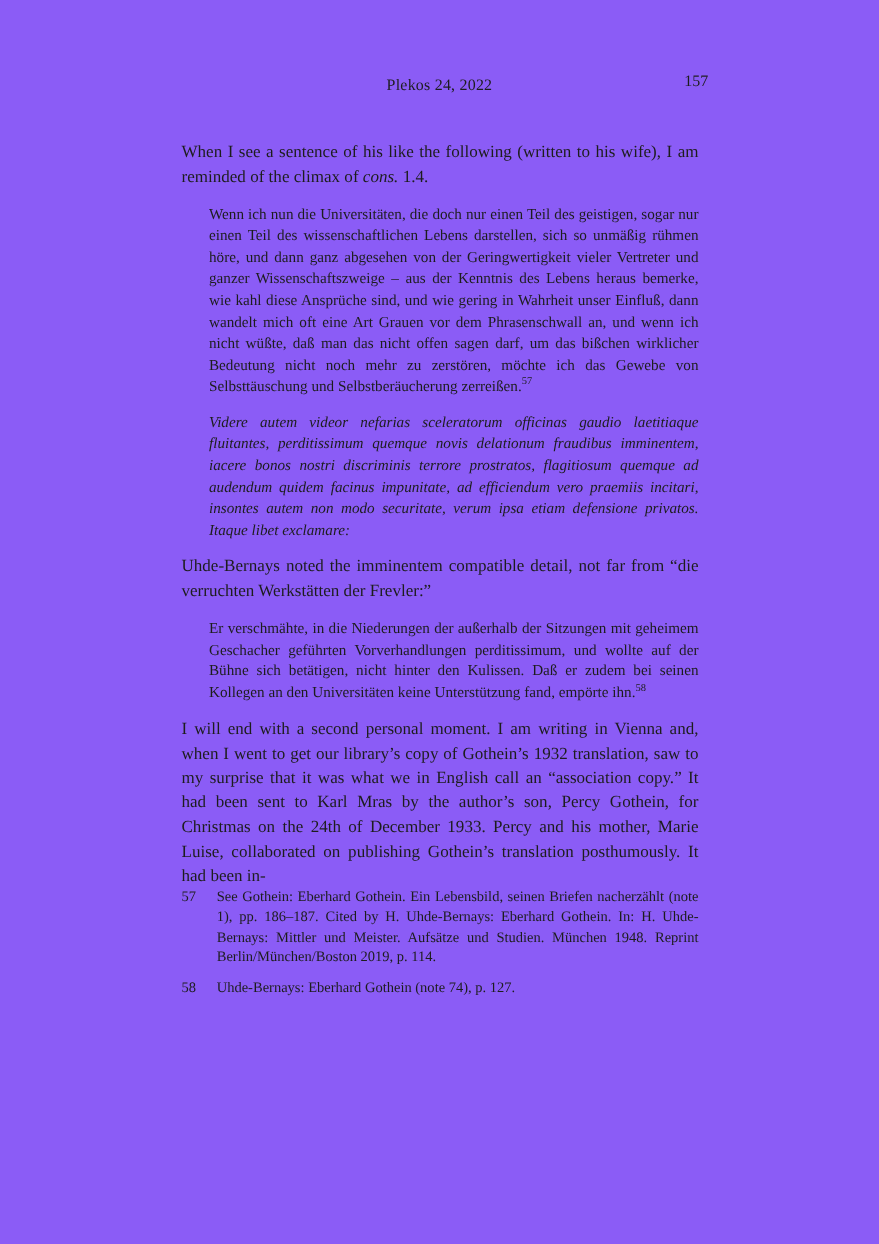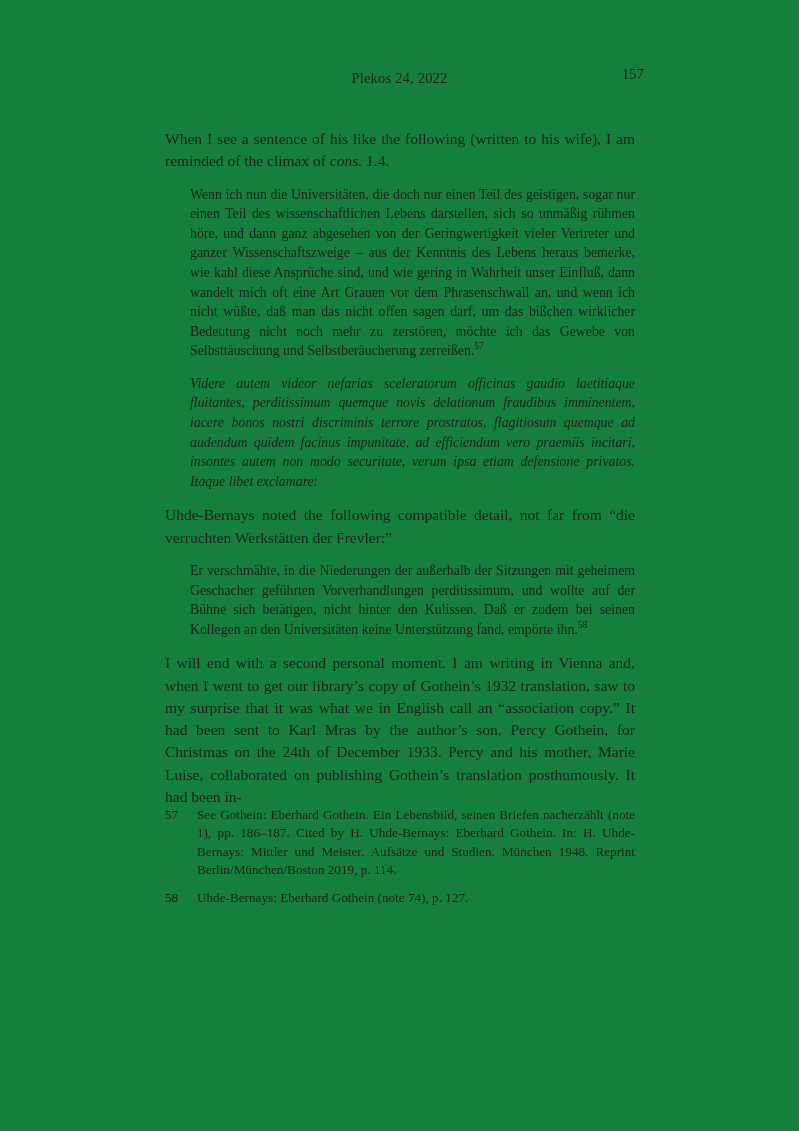--- a/index.html
+++ b/index.html
@@ -11,21 +11,21 @@
     width: 799px;
     height: 1131px;
     position: relative;
     font-family: "Liberation Serif", "DejaVu Serif", serif;
     color: #1d1d1d;
     overflow: hidden;
   }
   .page {
     position: absolute;
     inset: 0;
-    background: #15803d;
+    background: #8b5cf6;
   }
   .header-journal {
     position: absolute;
     top: 70px;
     left: 0;
     width: 100%;
     text-align: center;
     font-size: 14.5px;
     letter-spacing: 0.2px;
   }
@@ -98,21 +98,21 @@
   <div class="header-pagenum">157</div>
 
   <div class="content">
 
     <p class="para"><span>When I see a sentence of his like the following (written to his wife), I am reminded of the climax of </span><span class="italic">cons.</span><span> 1.4.</span></p>
 
     <p class="quote" lang="de"><span>Wenn ich nun die Universitäten, die doch nur einen Teil des geistigen, sogar nur einen Teil des wissenschaftlichen Lebens darstellen, sich so unmäßig rühmen höre, und dann ganz abgesehen von der Geringwertigkeit vieler Vertreter und ganzer Wissenschaftszweige – aus der Kenntnis des Lebens heraus bemerke, wie kahl diese Ansprüche sind, und wie gering in Wahrheit unser Einfluß, dann wandelt mich oft eine Art Grauen vor dem Phrasenschwall an, und wenn ich nicht wüßte, daß man das nicht offen sagen darf, um das bißchen wirklicher Bedeutung nicht noch mehr zu zerstören, möchte ich das Gewebe von Selbsttäuschung und Selbstberäucherung zerreißen.</span><sup class="fnref">57</sup></p>
 
     <p class="quote latin" lang="la">Videre autem videor nefarias sceleratorum officinas gaudio laetitiaque fluitantes, perditissimum quemque novis delationum fraudibus imminentem, iacere bonos nostri discriminis terrore prostratos, flagitiosum quemque ad audendum quidem facinus impunitate, ad efficiendum vero praemiis incitari, insontes autem non modo securitate, verum ipsa etiam defensione privatos. Itaque libet exclamare:</p>
 
-    <p class="para">Uhde-Bernays noted the following compatible detail, not far from “die verruchten Werkstätten der Frevler:”</p>
+    <p class="para">Uhde-Bernays noted the imminentem compatible detail, not far from “die verruchten Werkstätten der Frevler:”</p>
 
     <p class="quote" lang="de"><span>Er verschmähte, in die Niederungen der außerhalb der Sitzungen mit geheimem Geschacher geführten Vorverhandlungen perditissimum, und wollte auf der Bühne sich betätigen, nicht hinter den Kulissen. Daß er zudem bei seinen Kollegen an den Universitäten keine Unterstützung fand, empörte ihn.</span><sup class="fnref">58</sup></p>
 
     <p class="para">I will end with a second personal moment. I am writing in Vienna and, when I went to get our library’s copy of Gothein’s 1932 translation, saw to my surprise that it was what we in English call an “association copy.” It had been sent to Karl Mras by the author’s son, Percy Gothein, for Christmas on the 24th of December 1933. Percy and his mother, Marie Luise, collaborated on publishing Gothein’s translation posthumously. It had been in-</p>
 
   </div>
 
   <div class="footnotes">
 
     <div class="fn">

